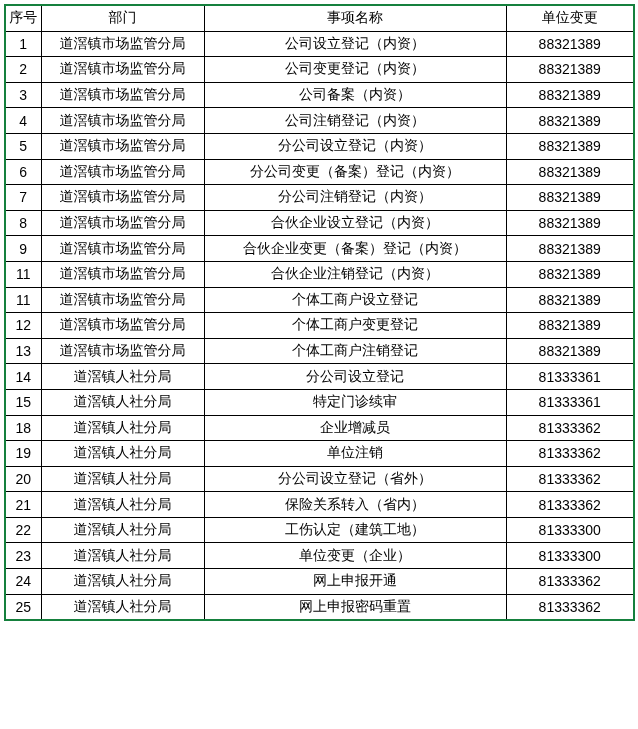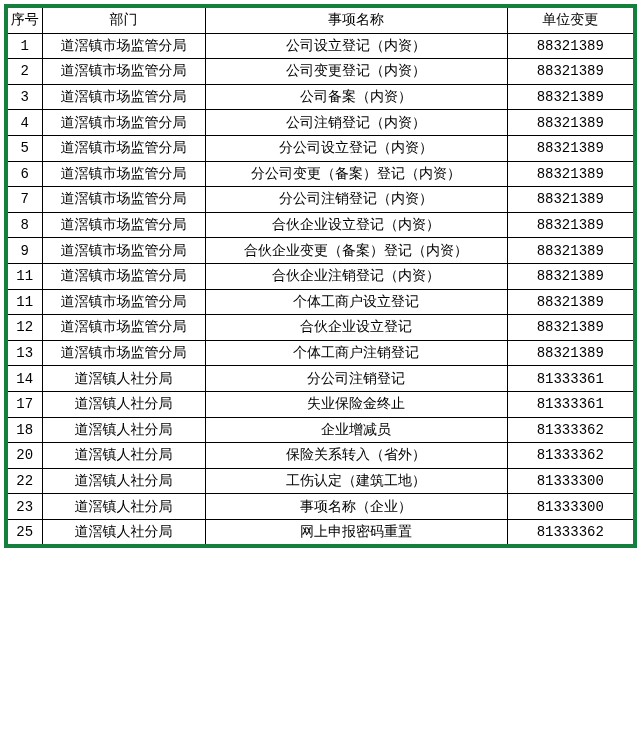--- a/index.html
+++ b/index.html
@@ -13,22 +13,21 @@
     font-family: "Liberation Sans", "DejaVu Sans", sans-serif;
     color: #000000;
   }
   .table-wrap {
     padding: 4px 4px 3px 4px;
   }
   table {
     border-collapse: collapse;
     table-layout: fixed;
     width: 629px;
-    border: 4px solid #15803d;
-    font-family: Liberation Mono, monospace;
+    border: 2px solid #15803d;
   }
   th, td {
     border: 1px solid #000000;
     text-align: center;
     vertical-align: middle;
     font-size: 14px;
     font-weight: normal;
     padding: 0 2px;
     height: 24.6px;
     overflow: hidden;
@@ -121,64 +120,82 @@
         </tr>
         <tr>
           <td>11</td>
           <td>道滘镇市场监管分局</td>
           <td>个体工商户设立登记</td>
           <td>88321389</td>
         </tr>
         <tr>
           <td>12</td>
           <td>道滘镇市场监管分局</td>
-          <td>合伙企业设立登记</td>
+          <td>个体工商户变更登记</td>
           <td>88321389</td>
         </tr>
         <tr>
           <td>13</td>
           <td>道滘镇市场监管分局</td>
           <td>个体工商户注销登记</td>
           <td>88321389</td>
         </tr>
         <tr>
           <td>14</td>
           <td>道滘镇人社分局</td>
-          <td>分公司注销登记</td>
+          <td>分公司设立登记</td>
           <td>81333361</td>
         </tr>
         <tr>
-          <td>17</td>
-          <td>道滘镇人社分局</td>
-          <td>失业保险金终止</td>
+          <td>15</td>
+          <td>道滘镇人社分局</td>
+          <td>特定门诊续审</td>
           <td>81333361</td>
         </tr>
         <tr>
           <td>18</td>
           <td>道滘镇人社分局</td>
           <td>企业增减员</td>
           <td>81333362</td>
         </tr>
         <tr>
+          <td>19</td>
+          <td>道滘镇人社分局</td>
+          <td>单位注销</td>
+          <td>81333362</td>
+        </tr>
+        <tr>
           <td>20</td>
           <td>道滘镇人社分局</td>
-          <td>保险关系转入（省外）</td>
+          <td>分公司设立登记（省外）</td>
+          <td>81333362</td>
+        </tr>
+        <tr>
+          <td>21</td>
+          <td>道滘镇人社分局</td>
+          <td>保险关系转入（省内）</td>
           <td>81333362</td>
         </tr>
         <tr>
           <td>22</td>
           <td>道滘镇人社分局</td>
           <td>工伤认定（建筑工地）</td>
           <td>81333300</td>
         </tr>
         <tr>
           <td>23</td>
           <td>道滘镇人社分局</td>
-          <td>事项名称（企业）</td>
+          <td>单位变更（企业）</td>
           <td>81333300</td>
+        </tr>
+        <tr>
+          <td>24</td>
+          <td>道滘镇人社分局</td>
+          <td>网上申报开通</td>
+          <td>81333362</td>
         </tr>
         <tr>
           <td>25</td>
           <td>道滘镇人社分局</td>
           <td>网上申报密码重置</td>
           <td>81333362</td>
         </tr>
       </tbody>
   </table>
 </div>

